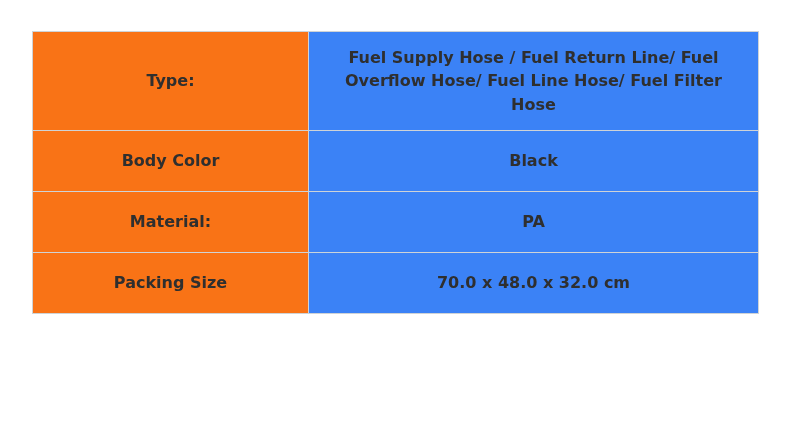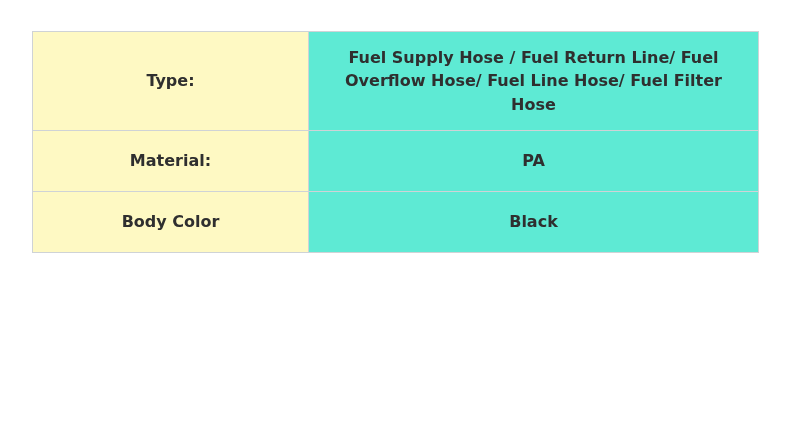--- a/index.html
+++ b/index.html
@@ -30,25 +30,25 @@
     padding: 8px 10px;
     text-align: center;
     vertical-align: middle;
     font-size: 16px;
     font-weight: bold;
     color: #2f2f2f;
     line-height: 1.45;
   }
   td.label-cell {
     width: 255px;
-    background: #fef9c3;
+    background: #f97316;
     margin-left: 34px;
   }
   td.value-cell {
-    background: #5eead4;
+    background: #3b82f6;
   }
   tr.row-type td {
     height: 82px;
   }
   tr.row-normal td {
     height: 44px;
   }
   tr.row-type td.value-cell {
     padding-left: 26px;
     padding-right: 26px;
@@ -58,23 +58,27 @@
 <body>
 
 <div class="spec-wrap">
   <table class="spec-table">
     <tbody>
       <tr class="row-type">
         <td class="label-cell">Type:</td>
         <td class="value-cell">Fuel Supply Hose / Fuel Return Line/ Fuel Overflow Hose/ Fuel Line Hose/ Fuel Filter Hose</td>
       </tr>
       <tr class="row-normal">
+        <td class="label-cell">Body Color</td>
+        <td class="value-cell">Black</td>
+      </tr>
+      <tr class="row-normal">
         <td class="label-cell">Material:</td>
         <td class="value-cell">PA</td>
       </tr>
       <tr class="row-normal">
-        <td class="label-cell">Body Color</td>
-        <td class="value-cell">Black</td>
+        <td class="label-cell">Packing Size</td>
+        <td class="value-cell">70.0 x 48.0 x 32.0 cm</td>
       </tr>
 
     </tbody>
   </table>
 </div>
 
 </body></html>

